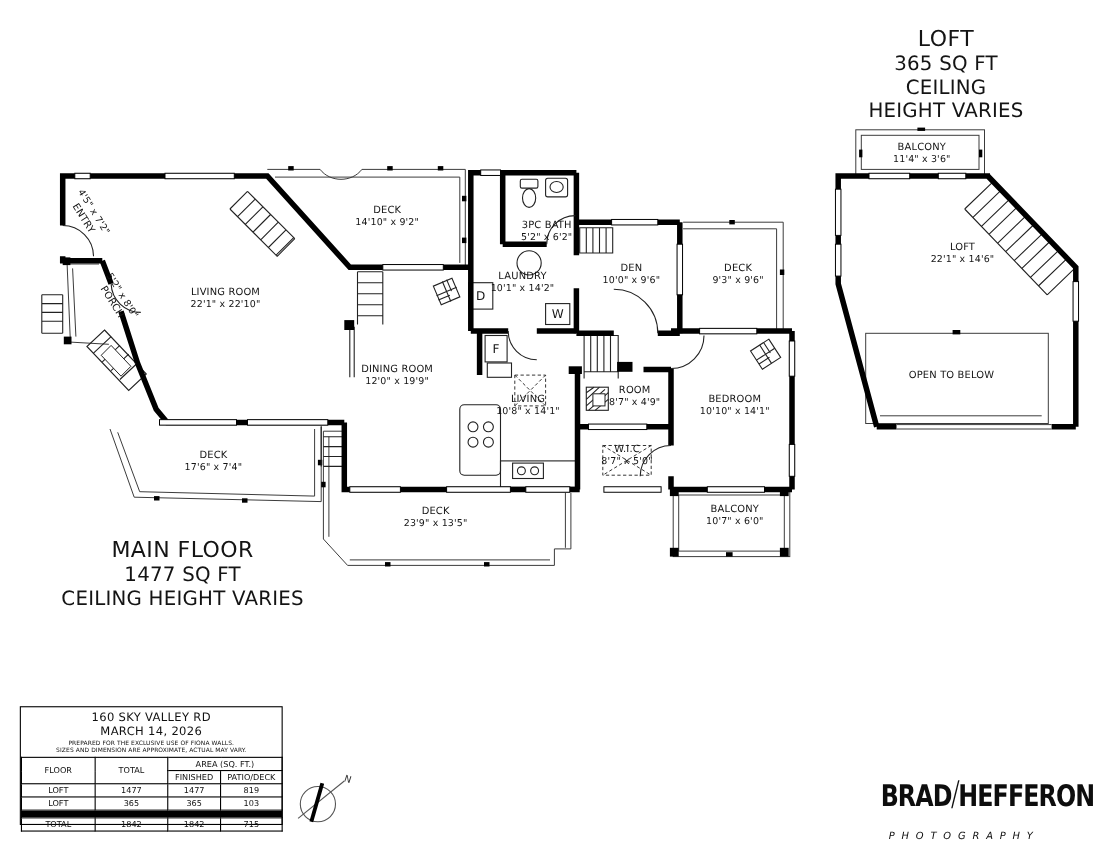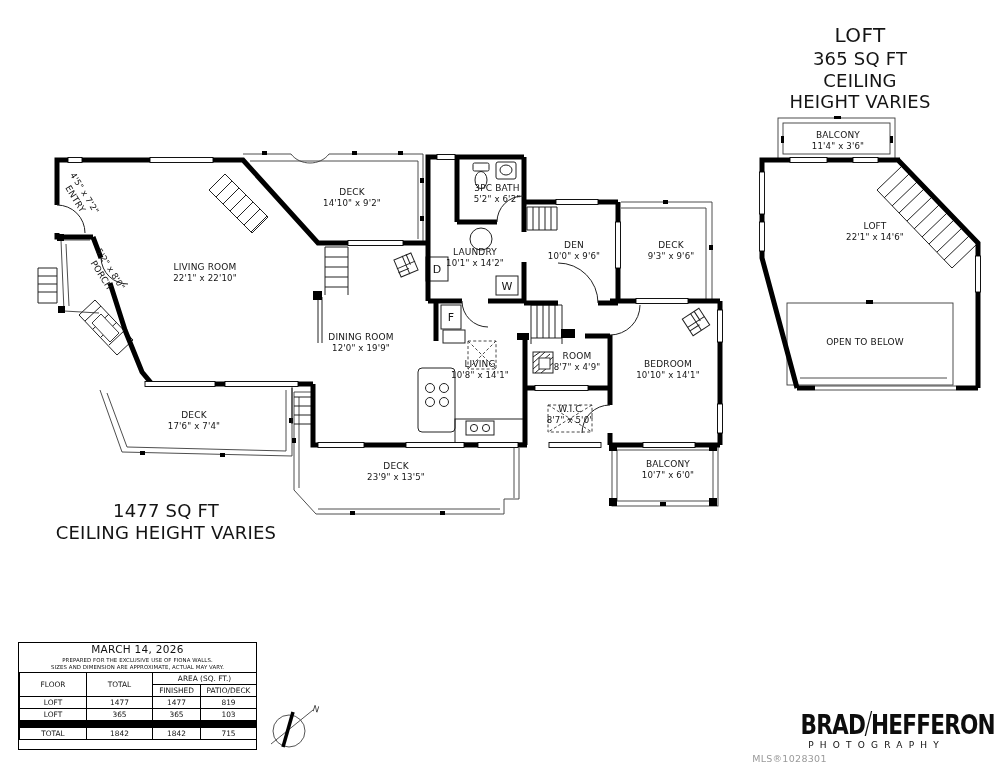--- a/index.html
+++ b/index.html
@@ -29,21 +29,21 @@
   .ib-disc{font-size:5.4px;text-align:center;line-height:6.6px;margin:1px 0 2px 0;letter-spacing:0.1px;}
   .ib-grid{border-collapse:collapse;width:100%;table-layout:fixed;font-size:7.4px;}
   .ib-grid td{border:1px solid #000;text-align:center;padding:1px 0;line-height:9px;overflow:hidden;}
   .ib-grid tr.sep td{background:#000;height:6px;padding:0;line-height:6px;}
   
   .brand{position:absolute;right:13px;top:711px;text-align:center;}
   .brand-line1{display:flex;align-items:flex-end;justify-content:flex-end;font-weight:bold;
                font-size:27px;line-height:27px;letter-spacing:-1px;transform:scaleX(0.8);
                transform-origin:100% 50%;color:#0d0d0d;}
   .brand-slash{font-weight:300;font-size:31px;line-height:27px;margin:0 -1px;transform:translateY(-2px);}
-  .brand-tag{font-size:9px;letter-spacing:6.2px;margin-right:-6px;margin-top:2px;color:#0d0d0d;}
+  .brand-tag{font-size:9px;letter-spacing:6.2px;margin-right:-6px;margin-top:18px;color:#0d0d0d;font-style:italic;}
   .brand-mls{font-size:9.5px;color:#9a9a9a;text-align:left;margin-top:3px;letter-spacing:0.3px;}
 </style>
 </head>
 <body>
 
 <div class="canvas">
 
 <svg width="1008" height="768" viewBox="0 0 1008 768">
 
   <g>
@@ -263,21 +263,21 @@
       <div>PORCH</div>
   </div>
   <div class="lbl" style="left:205px;top:272px">
     <div>LIVING ROOM</div>
       <div class="dims">22'1" x 22'10"</div>
   </div>
   <div class="lbl" style="left:352px;top:197px">
     <div>DECK</div>
       <div class="dims">14'10" x 9'2"</div>
   </div>
-  <div class="lbl" style="left:497px;top:193px">
+  <div class="lbl" style="left:497px;top:211px">
     <div>3PC BATH</div>
       <div class="dims">5'2" x 6'2"</div>
   </div>
   <div class="lbl" style="left:475px;top:257px">
     <div>LAUNDRY</div>
       <div class="dims">10'1" x 14'2"</div>
   </div>
   <div class="lbl" style="left:574px;top:250px">
     <div>DEN</div>
       <div class="dims">10'0" x 9'6"</div>
@@ -328,32 +328,34 @@
   </div>
   <div class="lbl" style="left:865px;top:342px">
     <div>OPEN TO BELOW</div>
   </div>
 
   <div class="appl" style="left:437px;top:269px">D</div>
   <div class="appl" style="left:507px;top:286px">W</div>
   <div class="appl" style="left:451px;top:317px">F</div>
 
   <div class="plan-title" style="left:166px;top:521px">
+    <div class="pt-name">MAIN FLOOR</div>
     <div class="pt-sub">1477 SQ FT</div>
     <div class="pt-sub">CEILING HEIGHT VARIES</div>
   </div>
   <div class="plan-title" style="left:860px;top:67px">
     <div class="pt-name">LOFT</div>
     <div class="pt-sub">365 SQ FT</div>
     <div class="pt-sub">CEILING HEIGHT VARIES</div>
   </div>
 
   <div class="compass-n" style="left:316px;top:709px">N</div>
 
   <div class="info-box">
+    <div class="ib-address">160 SKY VALLEY RD</div>
     <div class="ib-date">MARCH 14, 2026</div>
     <div class="ib-disc">
       <div>PREPARED FOR THE EXCLUSIVE USE OF FIONA WALLS.</div>
       <div>SIZES AND DIMENSION ARE APPROXIMATE, ACTUAL MAY VARY.</div>
     </div>
     <table class="ib-grid">
       <colgroup>
           <col style="width:67px">
           <col style="width:66px">
           <col style="width:48px">

